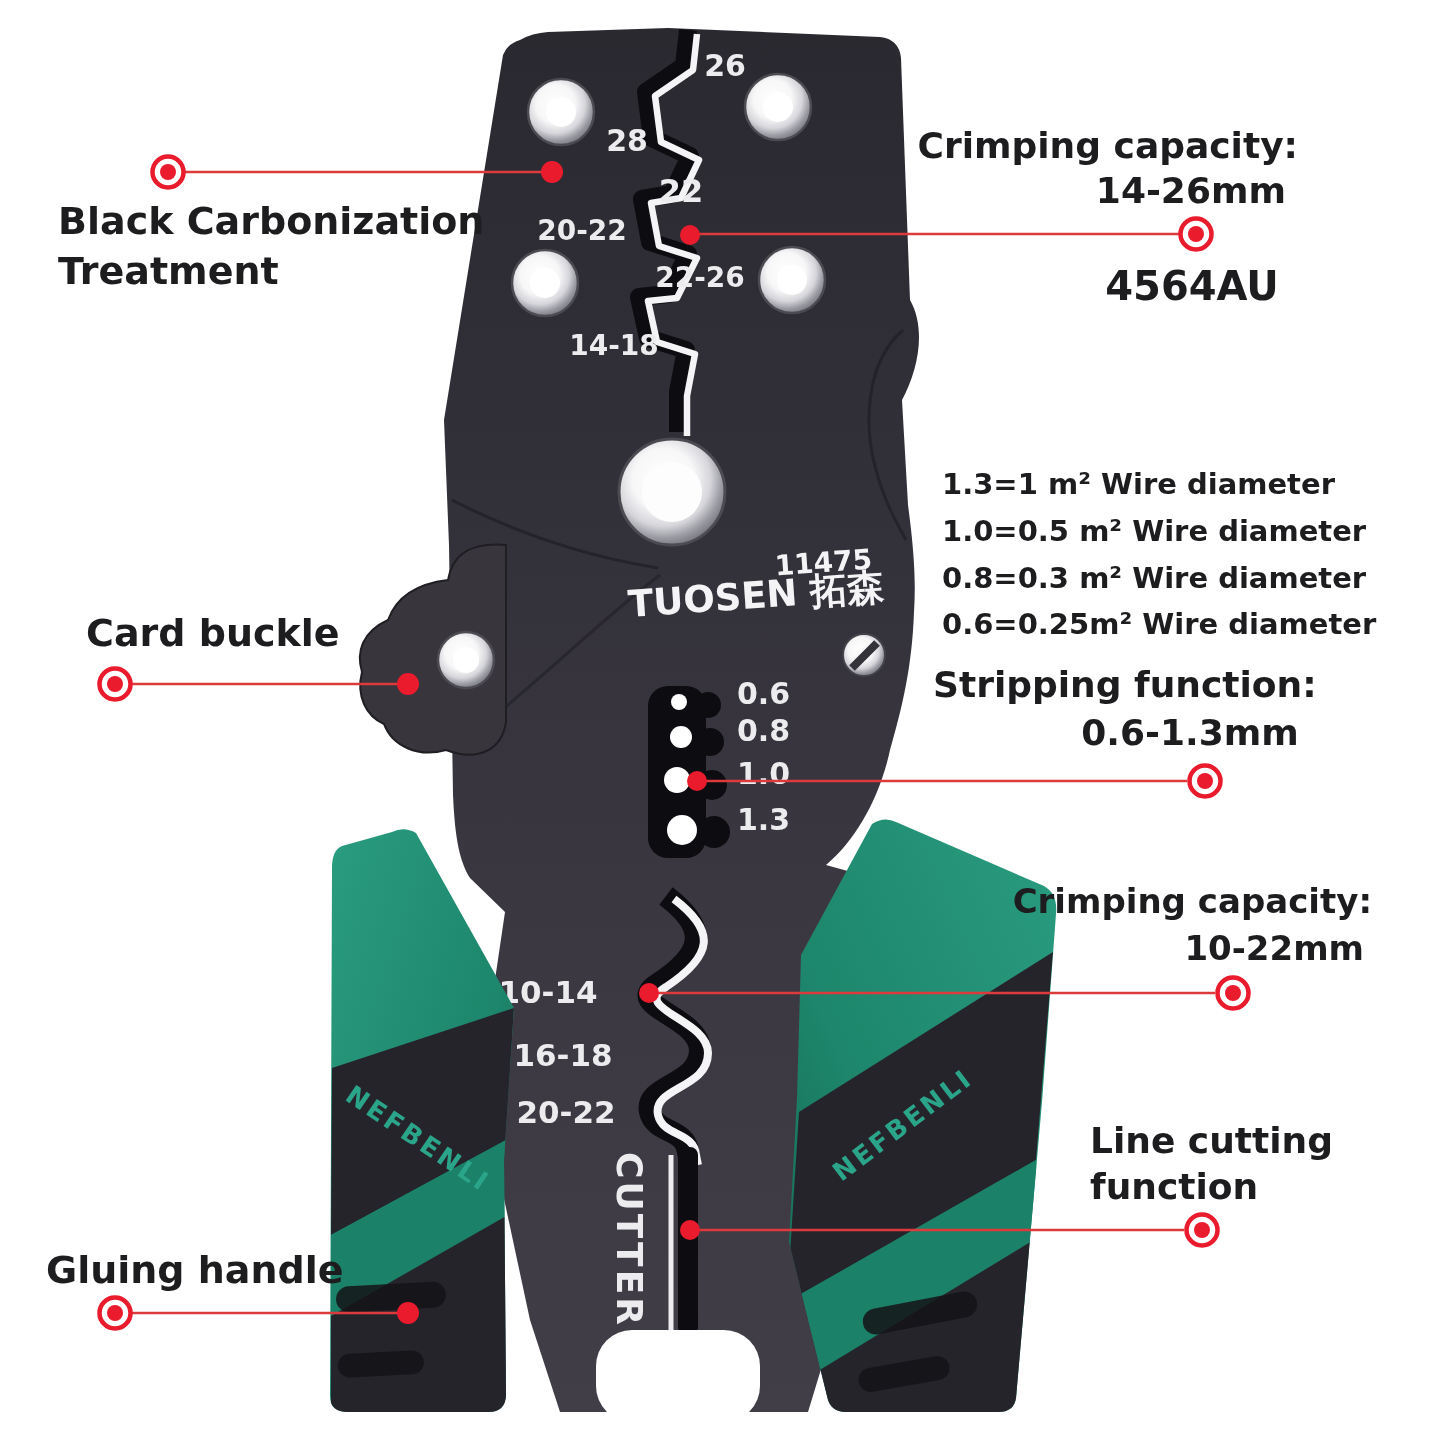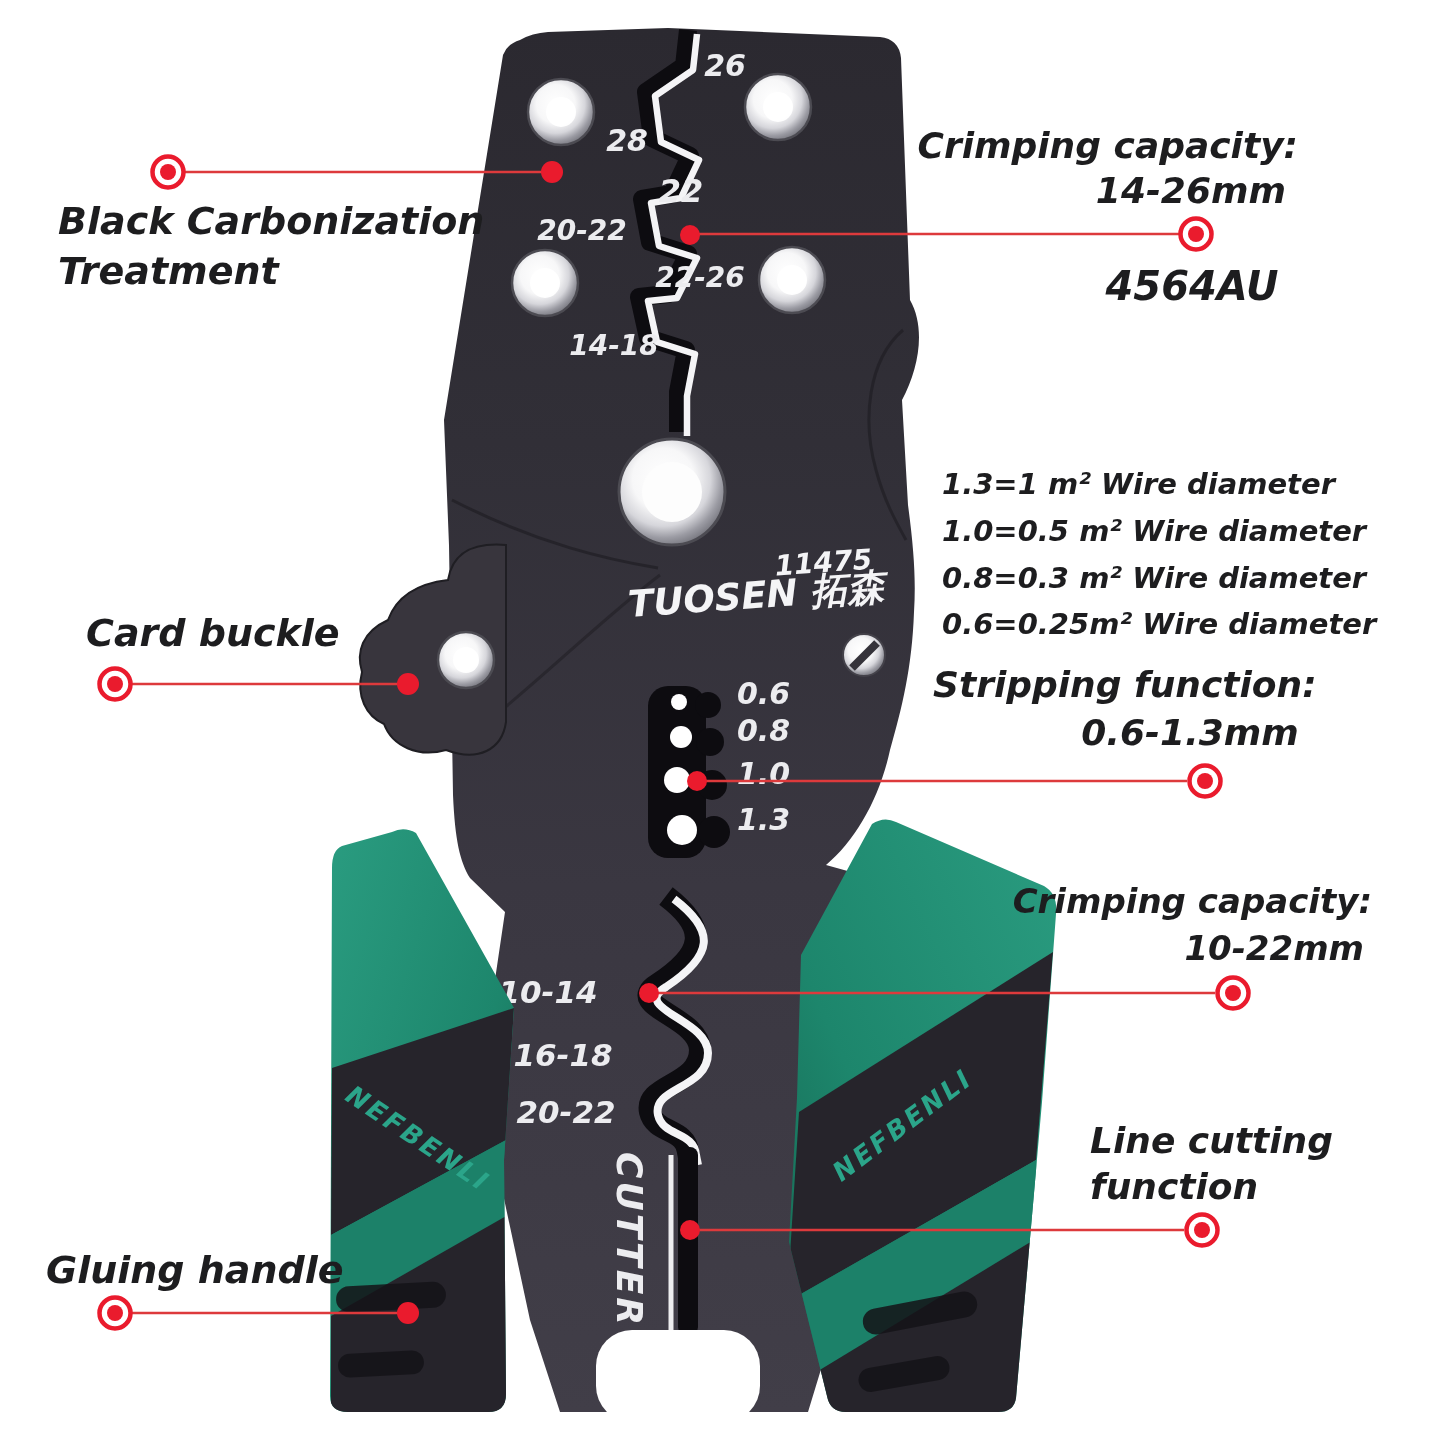--- a/index.html
+++ b/index.html
@@ -1,17 +1,17 @@
 <!DOCTYPE html>
 <html><head>
 <meta charset="utf-8">
 <style>
   html,body{margin:0;padding:0;background:#ffffff;}
   .canvas{position:relative;width:1445px;height:1445px;background:#ffffff;overflow:hidden;
-          font-family:"DejaVu Sans",sans-serif;font-style:italic;}
+          font-family:"DejaVu Sans",sans-serif;}
   svg{display:block;}
   .callout-txt{font-family:"DejaVu Sans",sans-serif;font-weight:bold;fill:#1d1d1f;}
   .mark{font-family:"DejaVu Sans",sans-serif;font-weight:bold;fill:#ececef;}
   .brandtxt{font-family:"DejaVu Sans",sans-serif;font-weight:bold;fill:#f4f4f6;}
   .handletxt{font-family:"DejaVu Sans",sans-serif;font-weight:bold;fill:#2ba58a;letter-spacing:3px;}
   .redline{stroke:#dd3a3c;stroke-width:2.5;}
 </style>
 </head>
 <body>
 

